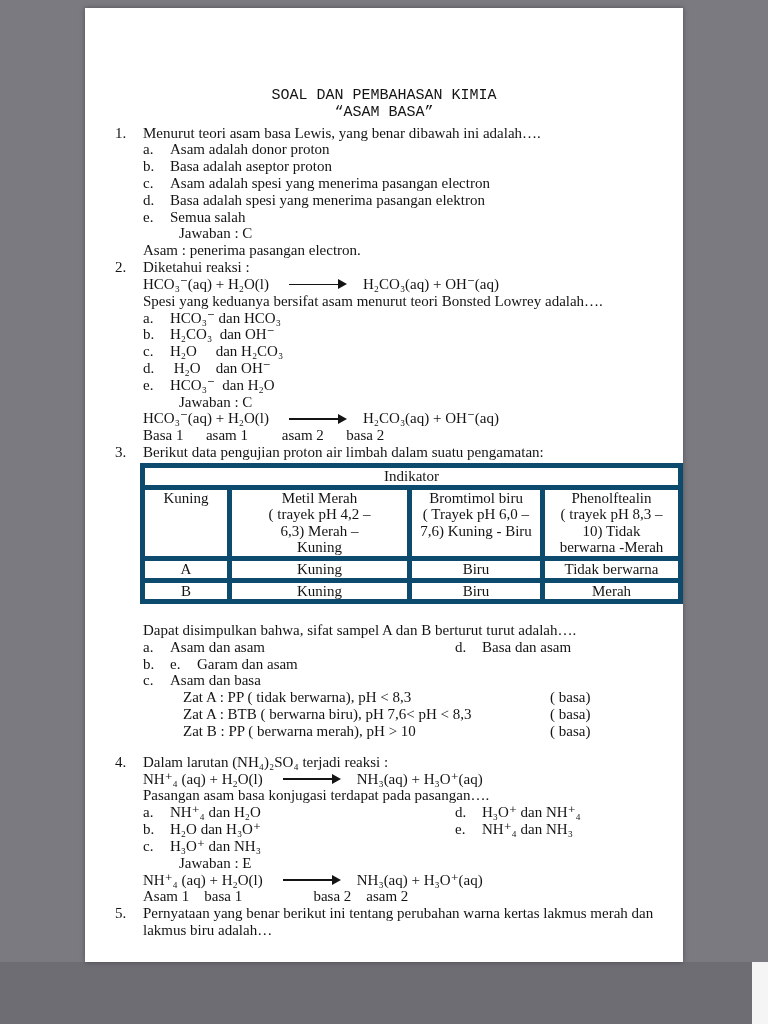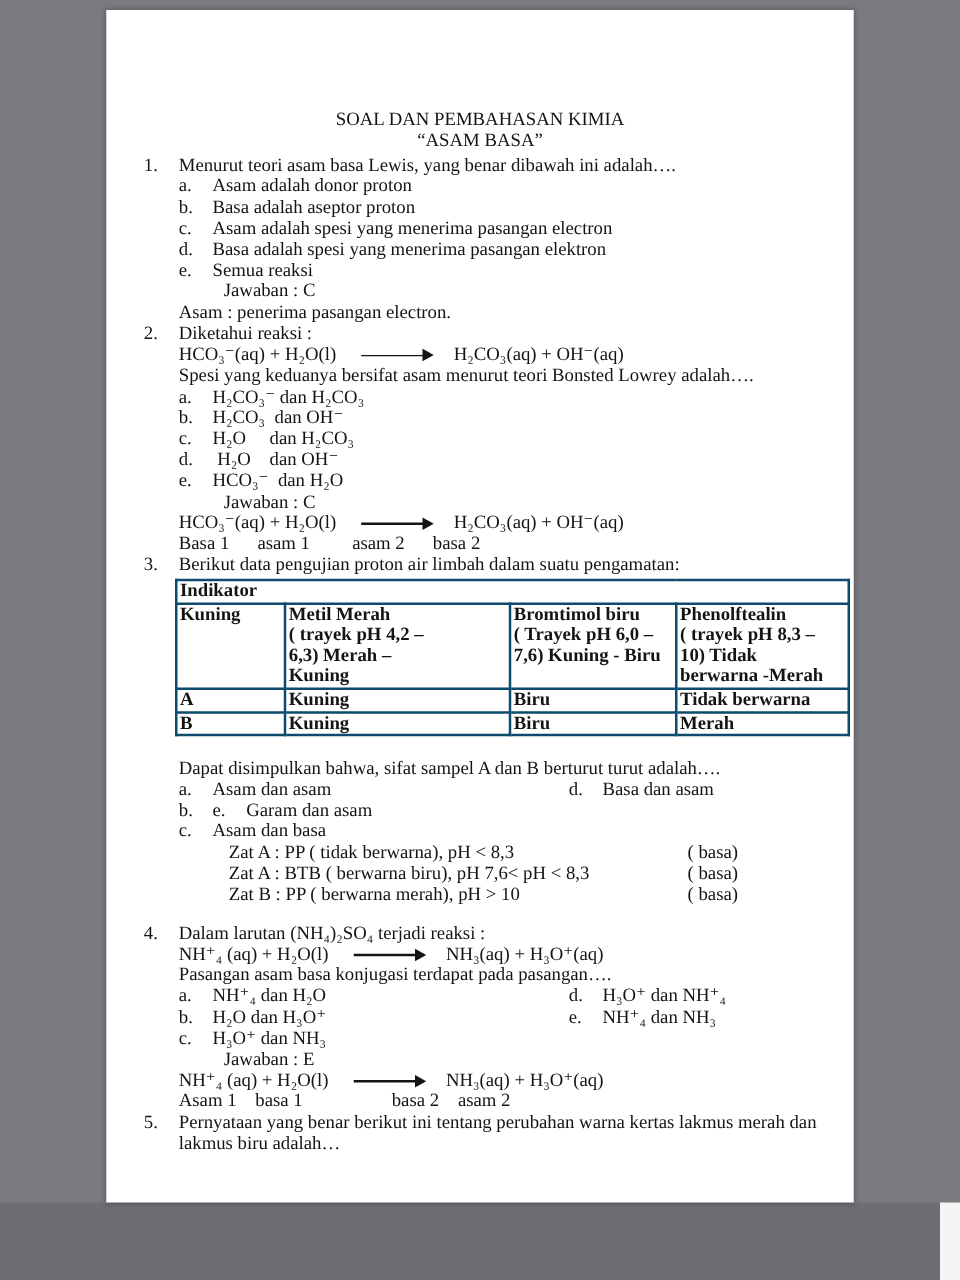--- a/index.html
+++ b/index.html
@@ -10,38 +10,38 @@
     background:#7b7a80; overflow:hidden;
   }
   .viewer { position:relative; width:768px; height:1024px; background:#7b7a80; }
   .bottom-band { position:absolute; left:0; bottom:0; width:768px; height:62px; background:#6f6d74; }
   .scrollbar { position:absolute; right:0; bottom:0; width:16px; height:62px; background:#f5f5f5; }
   .page {
     position:absolute; left:85px; top:8px; width:598px; height:954px;
     background:#ffffff; padding:80px 16px 0 30px;
     box-shadow:0 0 5px rgba(0,0,0,0.35);
   }
-  .doc-head { margin-left:-30px; margin-right:-16px; text-align:center; margin-bottom:3px; }
+  .doc-head { margin-left:-30px; margin-right:-16px; text-align:center; margin-bottom:3px;font-family:Liberation Mono, monospace; }
   .q { display:flex; }
   .qnum { flex:0 0 28px; }
   .qbody { flex:1; min-width:0; }
   .opt { display:flex; }
   .letter { flex:0 0 27px; }
   .opt-text { white-space:pre; }
   .col-l { width:285px; flex:0 0 285px; }
   .answer { font-weight:normal;margin-left:36px; }
   .reaction { display:flex; align-items:center; height:17px; }
   .arrow { position:relative; flex:0 0 56px; width:56px; height:1.5px; background:#141414; margin:0 18px 0 20px; }
   .arrow::after {
     content:""; position:absolute; right:-2px; top:-4.5px; width:0; height:0;
     border-left:9px solid #141414; border-top:5px solid transparent; border-bottom:5px solid transparent;
   }
   .role-labels { white-space:pre; }
   table.ind { border-collapse:collapse; table-layout:fixed; width:538px; margin:2px 0 18px -3px; }
-  table.ind td { border:2px solid #0c4a6e; vertical-align:top; padding:0 2px; line-height:16.6px;font-weight:bold; }
+  table.ind td { border:5px solid #0c4a6e; text-align:center; vertical-align:top; padding:0 2px; line-height:16.6px; }
   .hdr-multiline { white-space:pre-line; }
   .exp-row { display:flex; }
   .exp-text { flex:0 0 367px; width:367px;margin-left:40px; }
   .q4-block { margin-top:14px; }
 </style>
 </head>
 <body>
 
 <div class="viewer">
   <div class="bottom-band"></div>
@@ -69,40 +69,40 @@
         <div class="opt">
           <span class="letter">c.</span>
             <span class="opt-text">Asam adalah spesi yang menerima pasangan electron</span>
         </div>
         <div class="opt">
           <span class="letter">d.</span>
             <span class="opt-text">Basa adalah spesi yang menerima pasangan elektron</span>
         </div>
         <div class="opt">
           <span class="letter">e.</span>
-            <span class="opt-text">Semua reaksi</span>
+            <span class="opt-text">Semua salah</span>
         </div>
         <div class="answer">Jawaban : C</div>
         <div>Asam : penerima pasangan electron.</div>
       </div>
     </section>
 
     <section class="q">
       <span class="qnum">2.</span>
       <div class="qbody">
         <div>Diketahui reaksi :</div>
         <div class="reaction">
           <span>HCO₃⁻(aq) + H₂O(l)</span>
           <span class="arrow"></span>
           <span>H₂CO₃(aq) + OH⁻(aq)</span>
         </div>
         <div>Spesi yang keduanya bersifat asam menurut teori Bonsted Lowrey adalah….</div>
         <div class="opt">
           <span class="letter">a.</span>
-            <span class="opt-text">H₂CO₃⁻ dan H₂CO₃</span>
+            <span class="opt-text">HCO₃⁻ dan HCO₃</span>
         </div>
         <div class="opt">
           <span class="letter">b.</span>
             <span class="opt-text">H₂CO₃  dan OH⁻</span>
         </div>
         <div class="opt">
           <span class="letter">c.</span>
             <span class="opt-text">H₂O     dan H₂CO₃</span>
         </div>
         <div class="opt">

